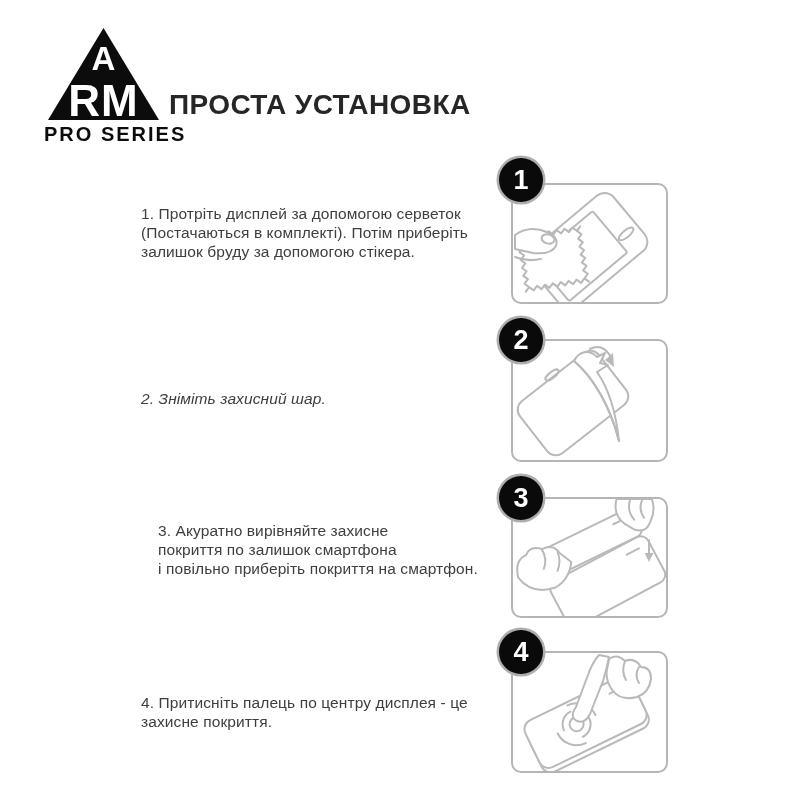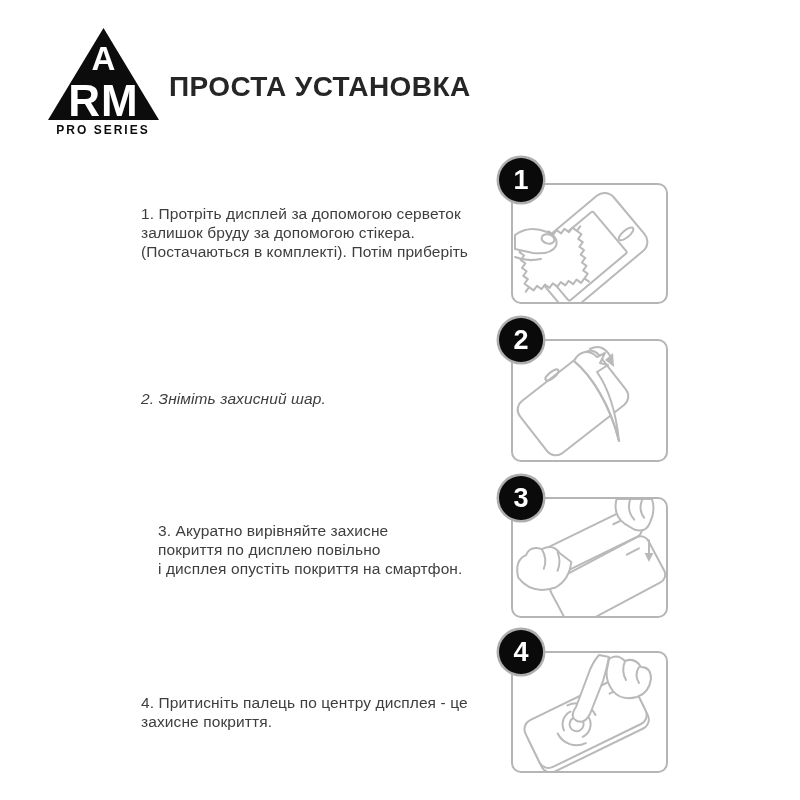--- a/index.html
+++ b/index.html
@@ -10,26 +10,26 @@
     font-family:"Liberation Sans", sans-serif;
     overflow:hidden;
     color:#3e3e3e;
   }
 
   
   .logo { position:absolute; left:44px; top:26px; width:118px; }
   .logo svg { display:block; margin:0 auto; }
   .logo-sub {
     margin-top:1px; text-align:center; white-space:nowrap;
-    font-size:12px; font-weight:700; letter-spacing:2px; color:#0c0c0c;
+    font-size:20px; font-weight:700; letter-spacing:2px; color:#0c0c0c;
   }
 
   
   .title {
-    position:absolute; left:169px; top:71px;
+    position:absolute; left:169px; top:89px;
     font-size:28px; font-weight:700; letter-spacing:0.4px; color:#262626;
     white-space:nowrap;
   }
 
   
   .step-text {
     position:absolute; left:141px; width:372px;
     font-size:15.5px; line-height:19px; color:#3e3e3e; letter-spacing:0.1px;
   }
   .step-text div { white-space:nowrap; }
@@ -65,22 +65,22 @@
     <text x="57.5" y="44" text-anchor="middle" font-family="Liberation Sans, sans-serif" font-size="33" font-weight="700" fill="#ffffff">A</text>
     <text x="57.5" y="90" text-anchor="middle" font-family="Liberation Sans, sans-serif" font-size="44" font-weight="700" fill="#ffffff" stroke="#0c0c0c" stroke-width="1.5" style="paint-order:stroke fill" letter-spacing="1">RM</text>
   </svg>
   <div class="logo-sub">PRO SERIES</div>
 </div>
 
 <h1 class="title">ПРОСТА УСТАНОВКА</h1>
 
 <div class="step-text t1">
   <div>1. Протріть дисплей за допомогою серветок</div>
+  <div>(Постачаються в комплекті). Потім приберіть</div>
   <div>залишок бруду за допомогою стікера.</div>
-  <div>(Постачаються в комплекті). Потім приберіть</div>
 </div>
 <div class="badge b1">1</div>
 <div class="frame f1">
   <svg viewBox="0 0 153 117">
     <g class="art">
 
       <g transform="translate(74,66) rotate(-40)">
         <rect x="-55" y="-36" width="110" height="72" rx="12" fill="#fff"></rect>
         <rect x="-46" y="-27" width="76" height="54" rx="2"></rect>
         <ellipse cx="41" cy="12" rx="9" ry="3.5"></ellipse>
@@ -119,22 +119,22 @@
       <path d="M 61,20 C 80,36 98,66 106,100"></path>
 
       <path d="M 77,8 Q 90,1 99,18"></path>
       <polygon fill="#b9b9b9" stroke="none" points="101,26 92,19 100,12"></polygon>
     </g>
   </svg>
 </div>
 
 <div class="step-text t3">
   <div>3. Акуратно вирівняйте захисне</div>
-  <div>покриття по дисплею повільно</div>
-  <div>і дисплея опустіть покриття на смартфон.</div>
+  <div>покриття по залишок смартфона</div>
+  <div>і повільно приберіть покриття на смартфон.</div>
 </div>
 <div class="badge b3">3</div>
 <div class="frame f3">
   <svg viewBox="0 0 153 119">
     <g class="art">
 
       <g transform="translate(95,84) rotate(-28)">
         <rect x="-56" y="-26" width="112" height="52" rx="9" fill="#fff"></rect>
         <path d="M 30,-15 L 44,-15"></path>
       </g>

